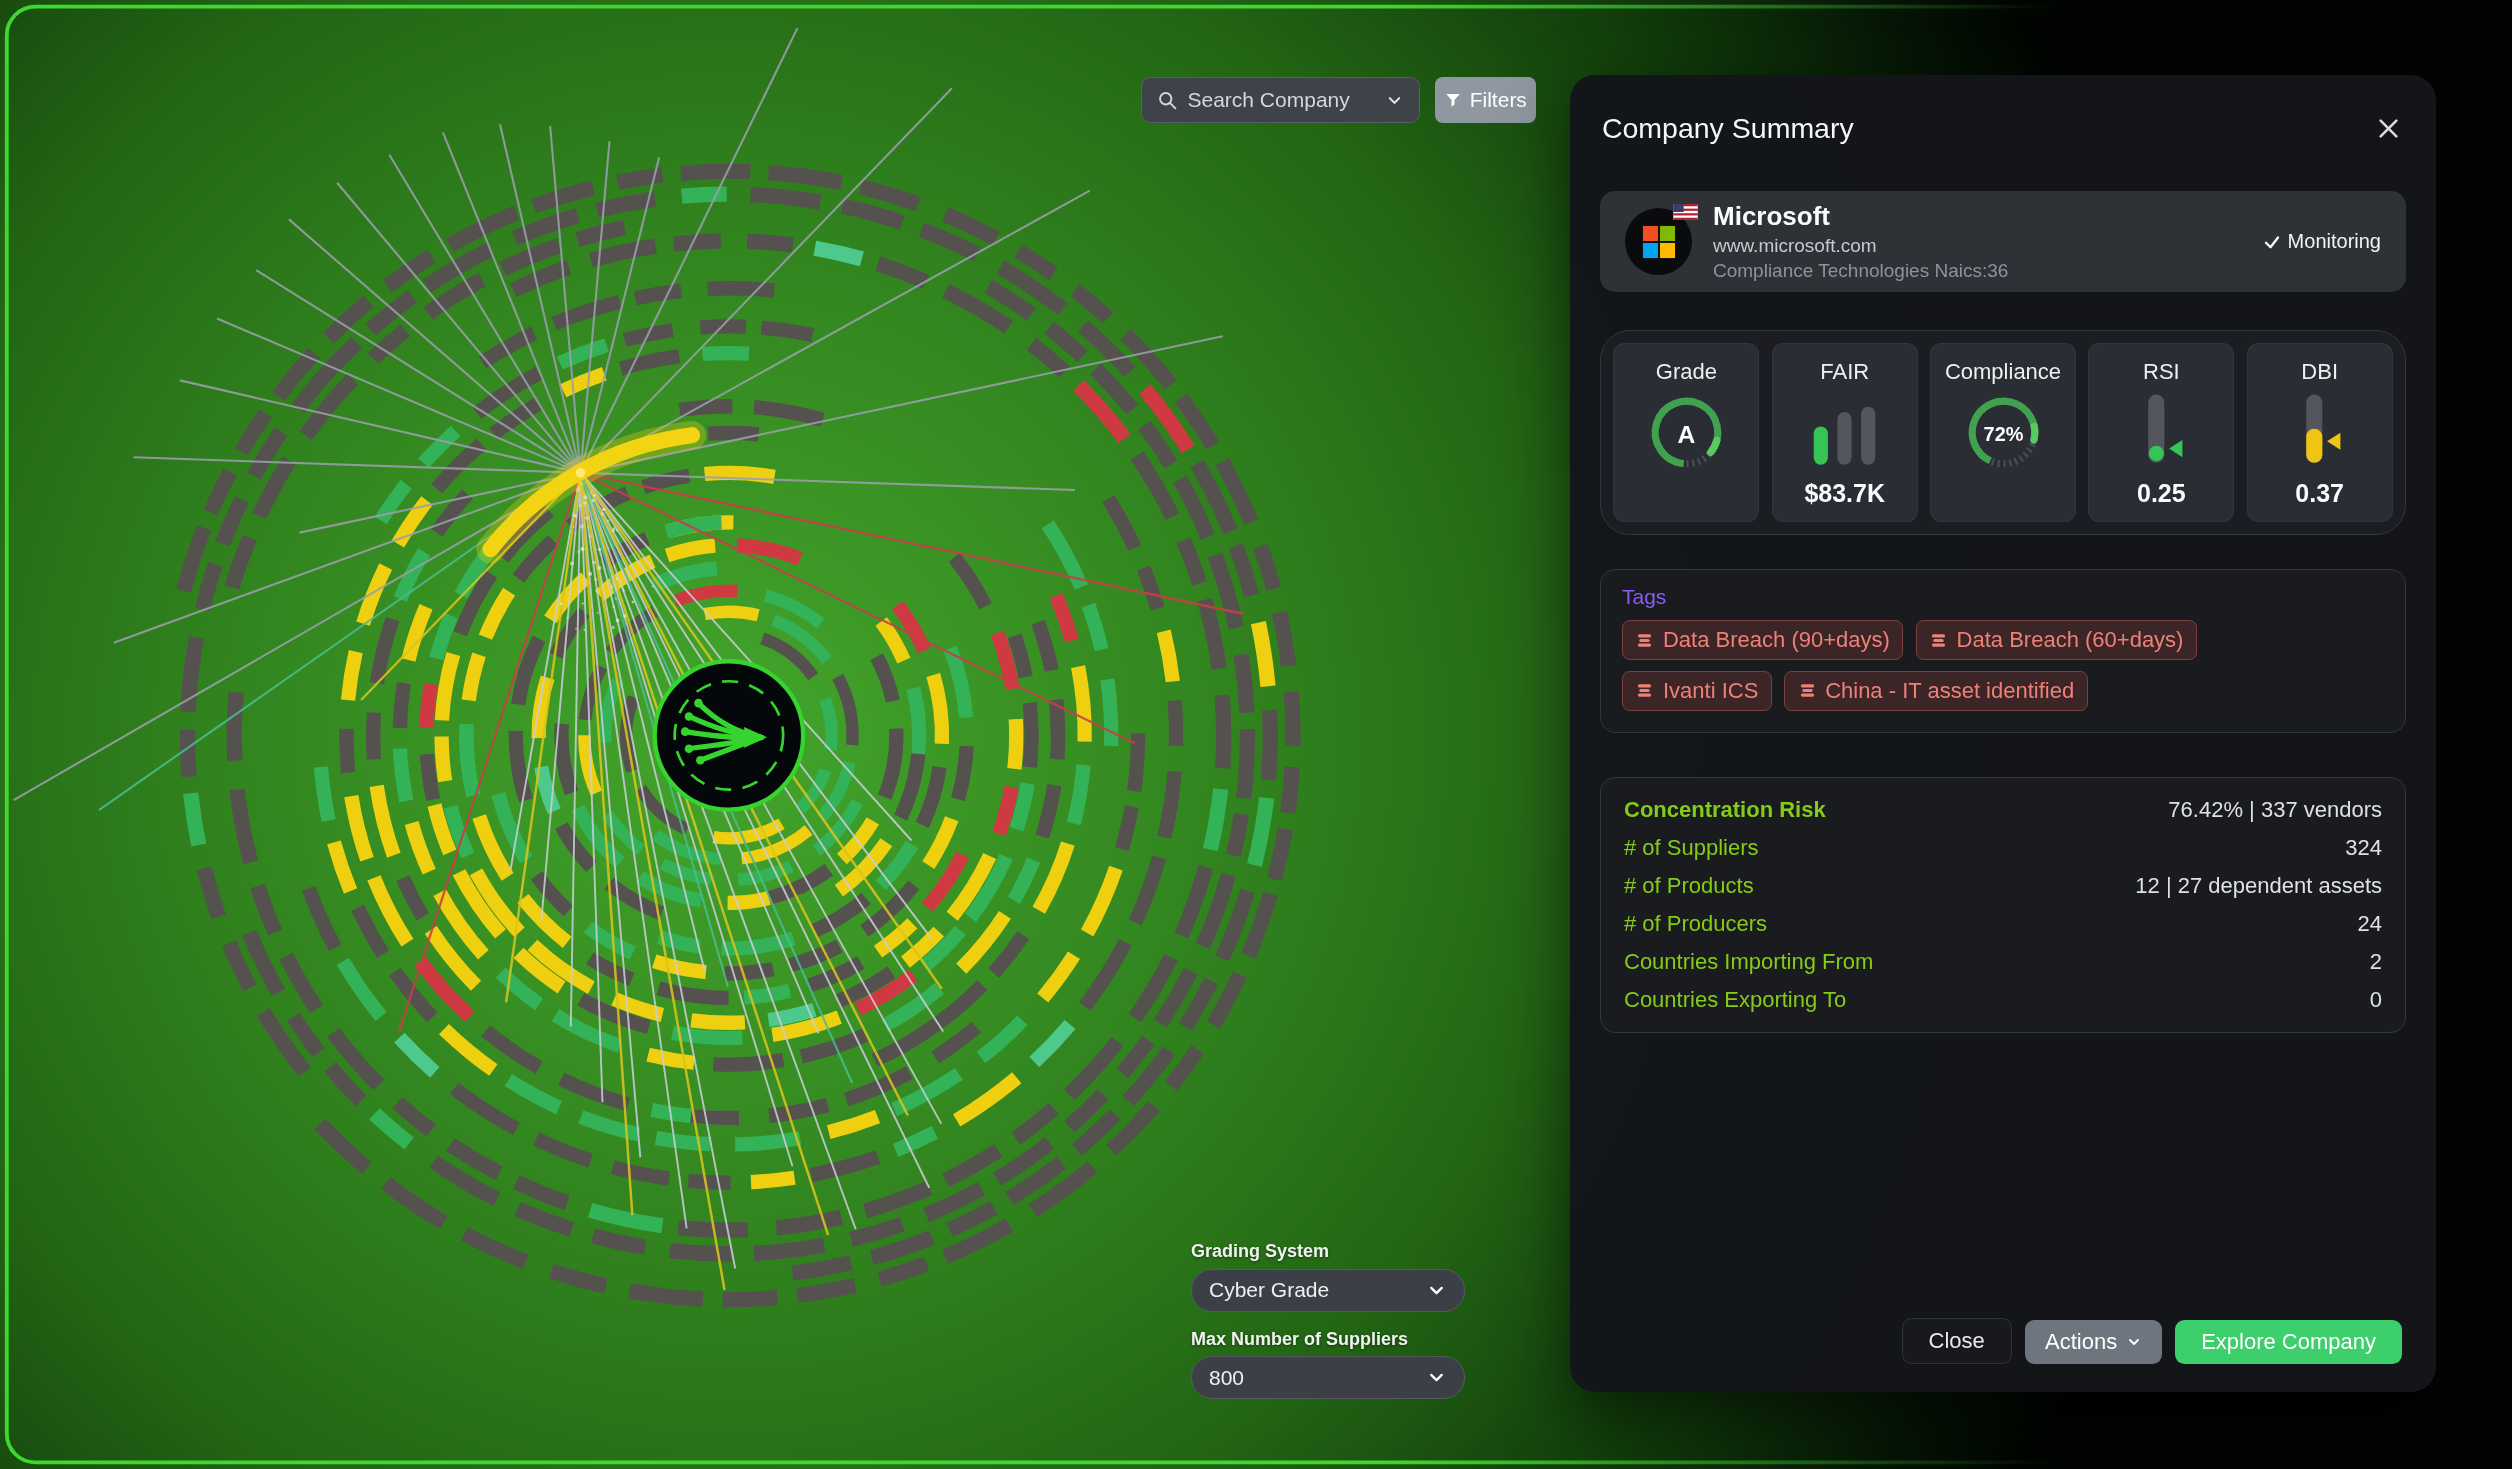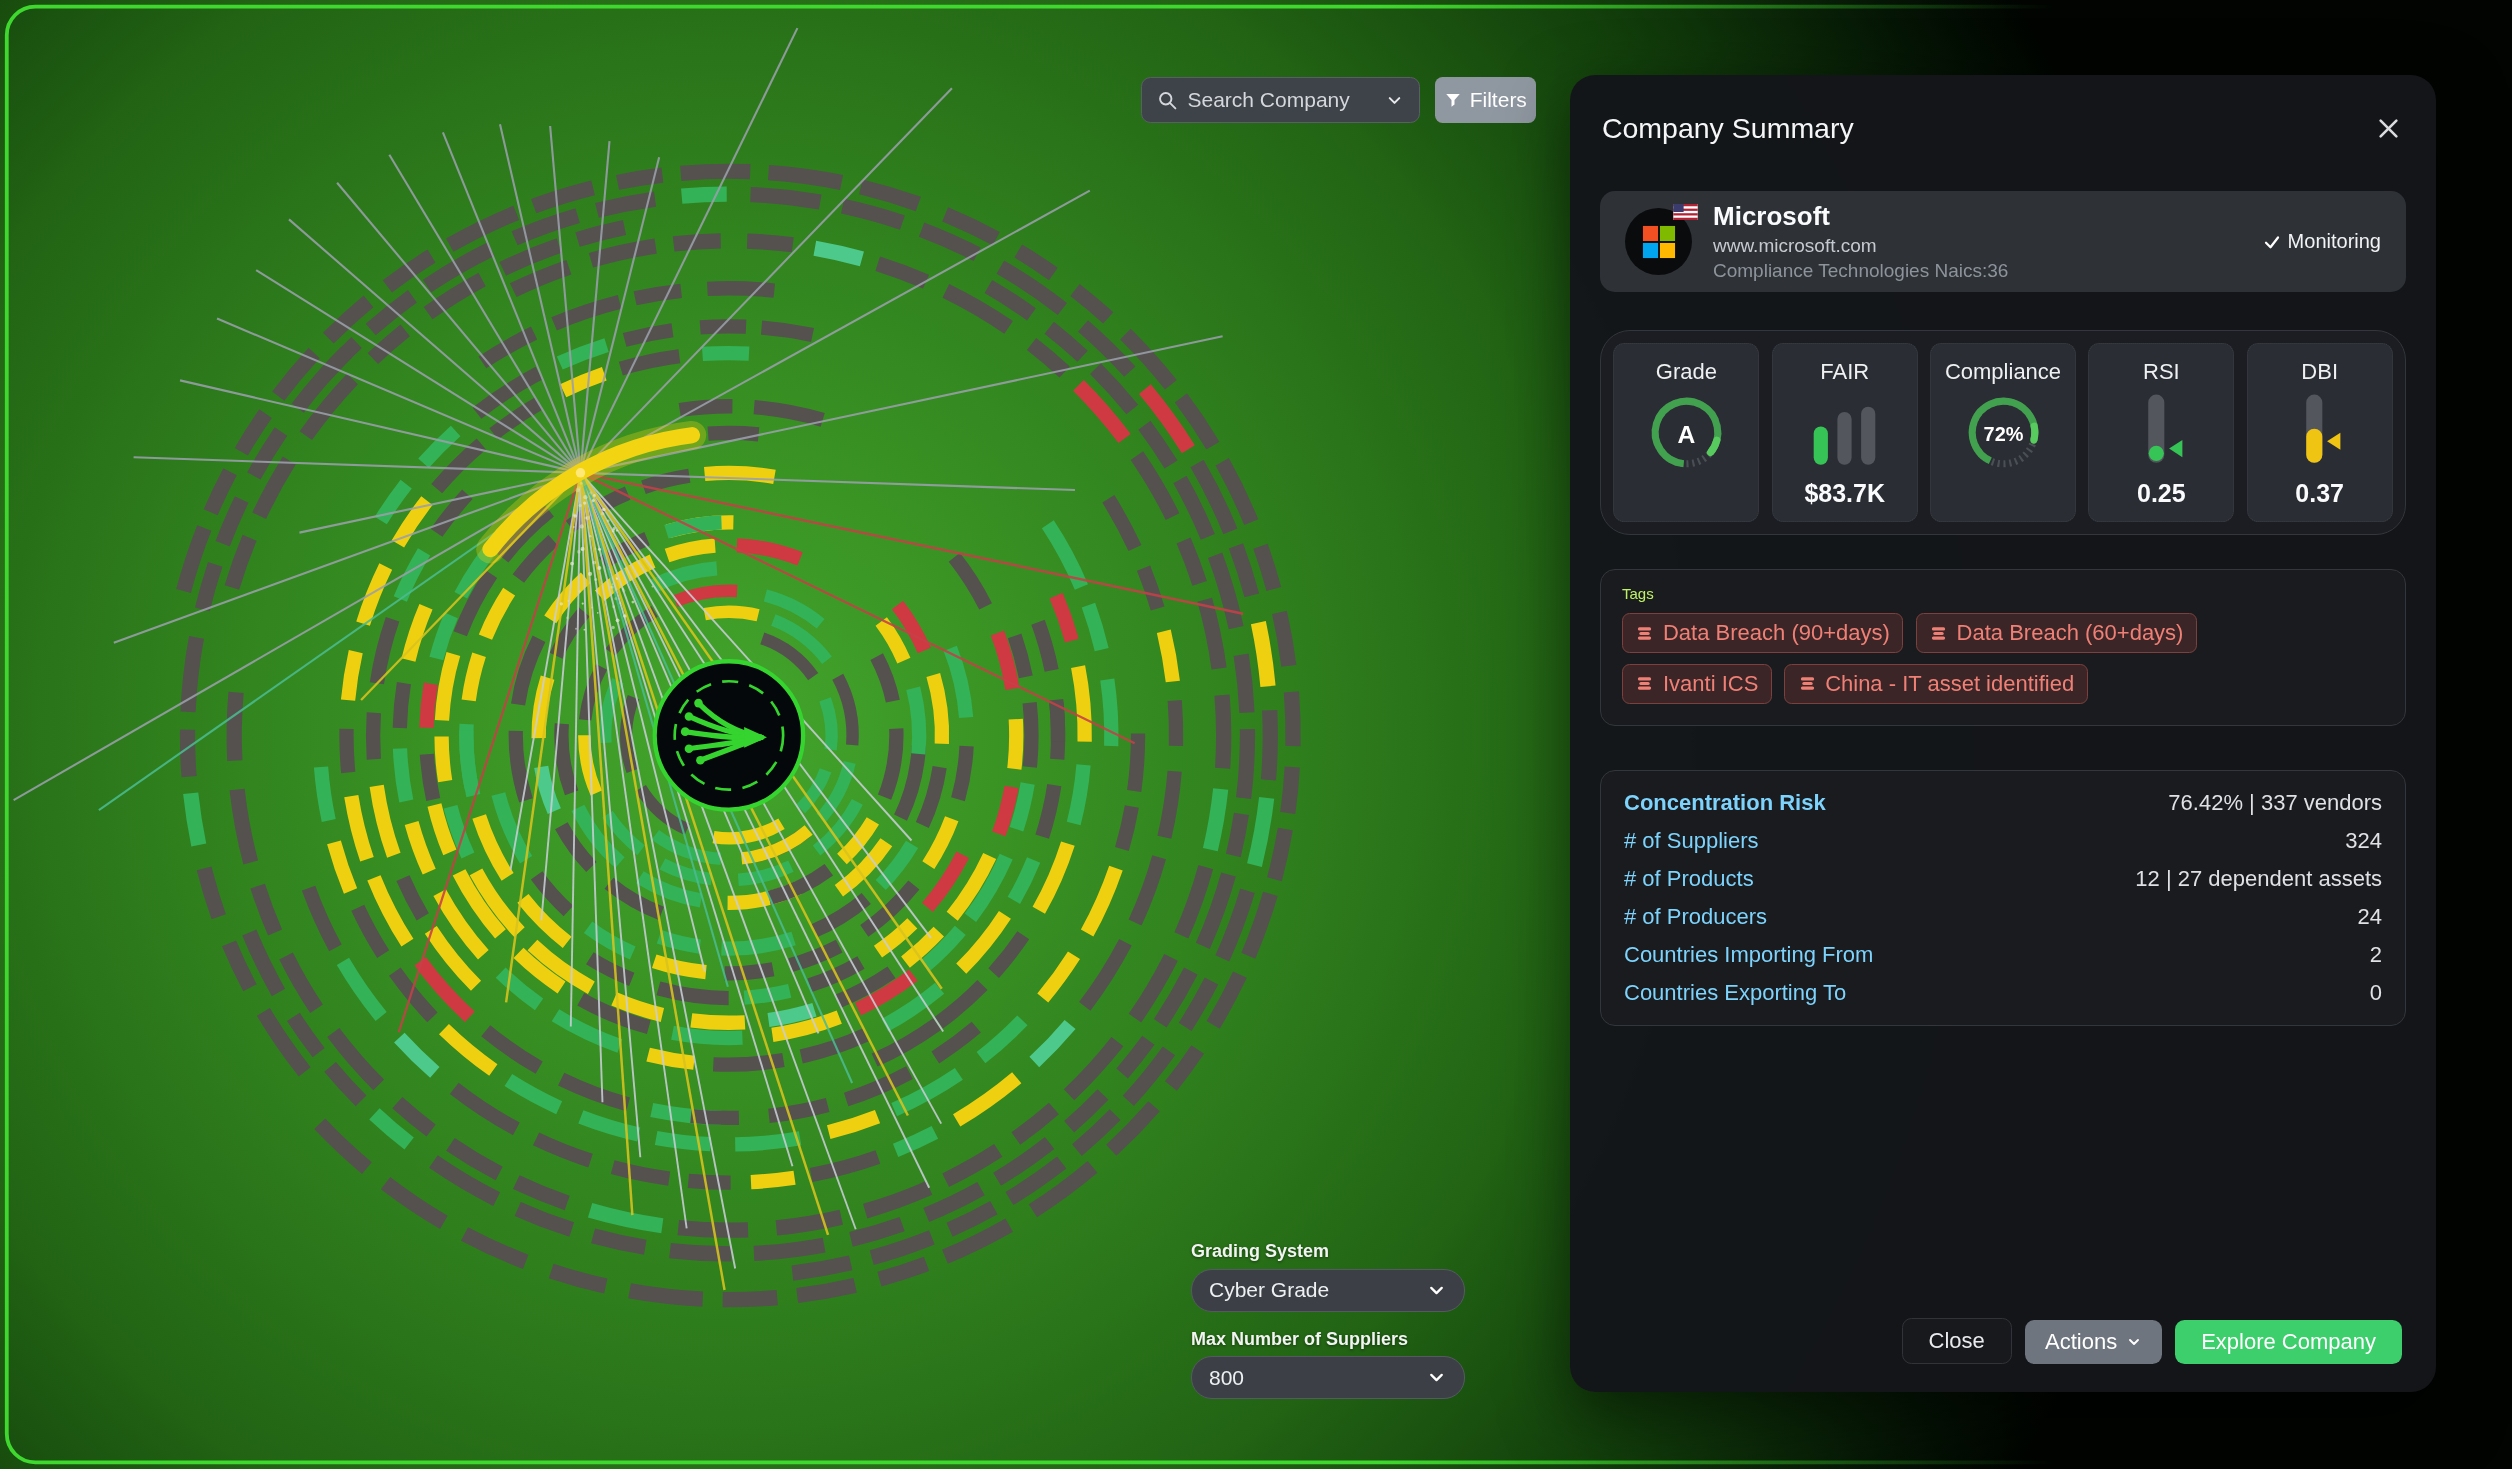--- a/index.html
+++ b/index.html
@@ -41,28 +41,28 @@
 
   .metrics-box{margin-top:38px;border:1px solid #33363c;background:#1b1d22;border-radius:30px;padding:12.4px;
     display:flex;gap:12.4px;}
   .metric-card{flex:1;background:#2a2d33;border:1px dotted #3d4046;border-radius:11.4px;display:flex;flex-direction:column;
     align-items:center;padding:15px 0 13.3px;height:148px;}
   .metric-label{font-size:22px;color:#eef0f2;font-weight:500;}
   .metric-gfx{flex:1;display:flex;align-items:center;justify-content:center;}
   .metric-value{font-size:25px;font-weight:600;color:#fafbfc;height:28.5px;}
 
   .tags-box{margin-top:34px;border:1px solid #33363c;background:#191b1f;border-radius:15px;padding:15px 21px 9.5px;}
-  .tags-title{font-size:15px;color:#bef264;margin-bottom:11.4px;}
+  .tags-title{font-size:21px;color:#8b5cf6;margin-bottom:11.4px;}
   .tag-row{display:flex;gap:12.4px;margin-bottom:11.4px;}
   .tag{display:inline-flex;align-items:center;gap:8.6px;padding:5.7px 12.4px;border-radius:7.6px;background:#3b2527;
     border:1px solid #7c413e;color:#ef8076;font-size:22px;cursor:pointer;}
 
   .stats-box{margin-top:44px;border:1px solid #33363c;background:#191b1f;border-radius:15px;padding:13.3px 23px;}
   .stat-row{height:38px;display:flex;align-items:center;justify-content:space-between;}
-  .stat-label{font-size:22px;color:#7dd3fc;}
+  .stat-label{font-size:22px;color:#84cc16;}
   .stat-label.bold{font-weight:700;}
   .stat-value{font-size:22px;color:#dfe1e4;}
 
   .footer{position:absolute;right:34px;bottom:28.5px;display:flex;gap:13.3px;align-items:flex-end;}
   .btn{height:44px;border-radius:9.5px;display:flex;align-items:center;justify-content:center;font-size:22px;cursor:pointer;}
   .btn-close{background:#17191d;border:1px solid #303338;color:#e9eaec;padding:0 26px;}
   .btn-actions{background:#6e757f;color:#fff;padding:0 20px;gap:8.6px;}
   .btn-explore{background:#3ccf6c;color:#fff;padding:0 26px;}
 </style>
 </head>

